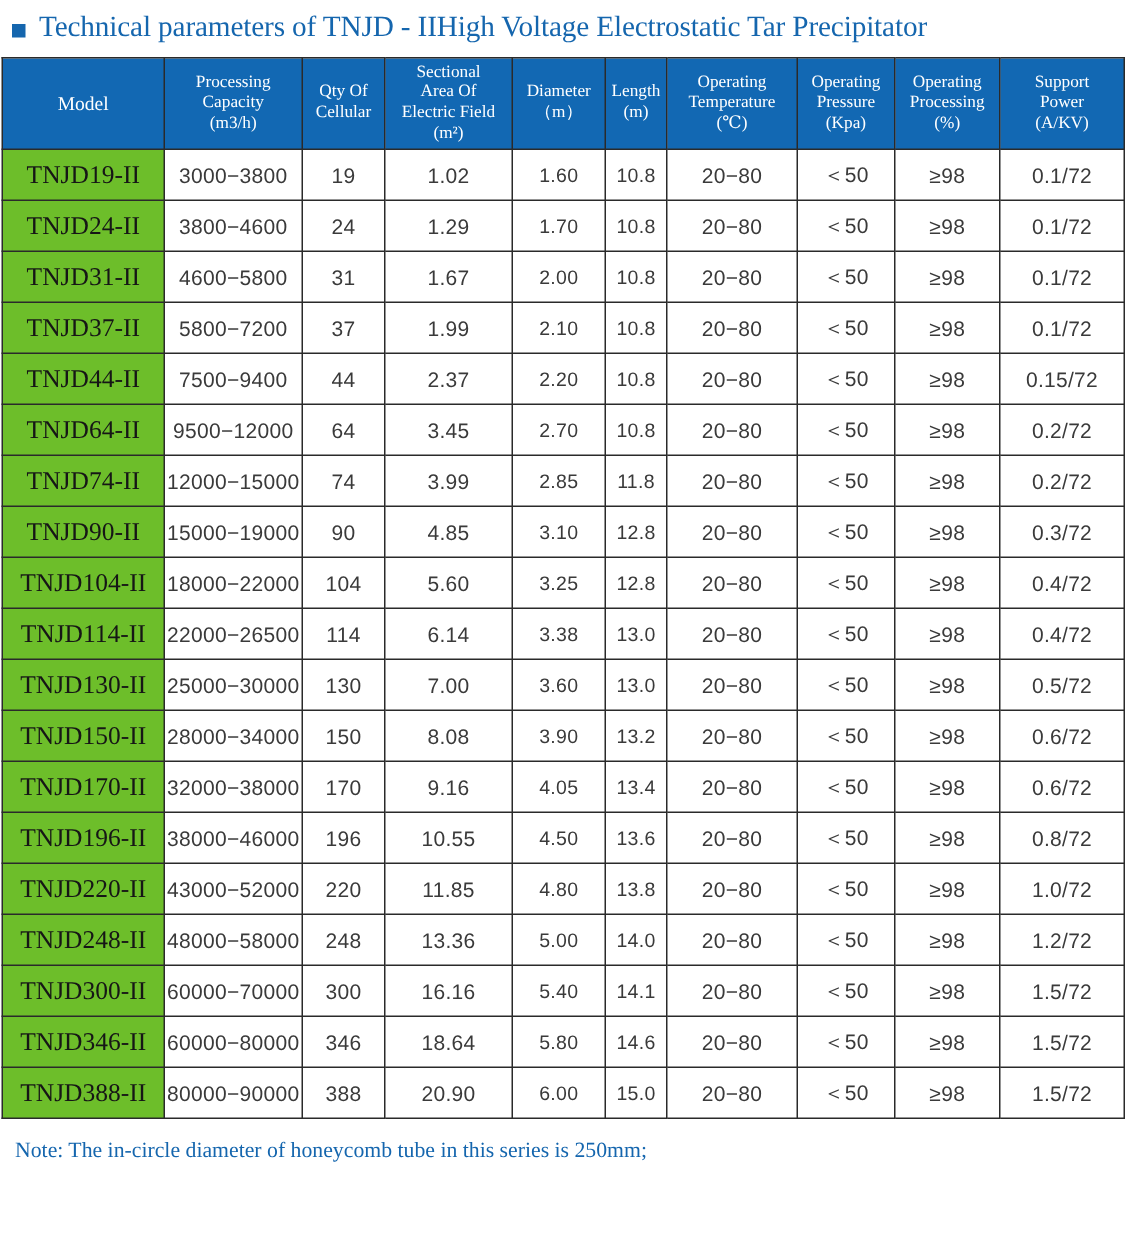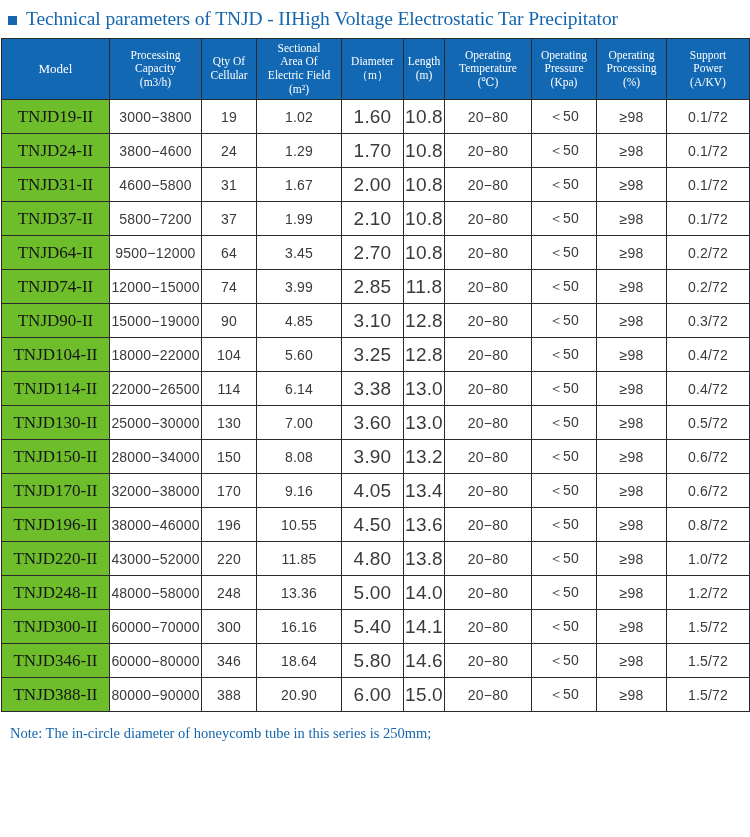--- a/index.html
+++ b/index.html
@@ -88,21 +88,21 @@
     font-weight: 400;
     letter-spacing: 0.2px;
   }
   tbody td.model {
     background: #6DBE2A;
     color: #161616;
     font-family: "Liberation Serif", "DejaVu Serif", serif;
     font-size: 17px;
     letter-spacing: 0;
   }
-  td.narrow { font-size: 19px; }
+  td.narrow { font-size: 13px; }
 
   
   col.c-model   { width: 108px; }
   col.c-cap     { width: 92px; }
   col.c-qty     { width: 55px; }
   col.c-area    { width: 85px; }
   col.c-dia     { width: 62px; }
   col.c-len     { width: 41px; }
   col.c-temp    { width: 87px; }
   col.c-pres    { width: 65px; }
@@ -237,20 +237,32 @@
             <td>37</td>
             <td>1.99</td>
             <td class="narrow">2.10</td>
             <td class="narrow">10.8</td>
             <td>20−80</td>
             <td>＜50</td>
             <td>≥98</td>
             <td>0.1/72</td>
           </tr>
           <tr>
+            <td class="model">TNJD44-II</td>
+            <td>7500−9400</td>
+            <td>44</td>
+            <td>2.37</td>
+            <td class="narrow">2.20</td>
+            <td class="narrow">10.8</td>
+            <td>20−80</td>
+            <td>＜50</td>
+            <td>≥98</td>
+            <td>0.15/72</td>
+          </tr>
+          <tr>
             <td class="model">TNJD64-II</td>
             <td>9500−12000</td>
             <td>64</td>
             <td>3.45</td>
             <td class="narrow">2.70</td>
             <td class="narrow">10.8</td>
             <td>20−80</td>
             <td>＜50</td>
             <td>≥98</td>
             <td>0.2/72</td>

